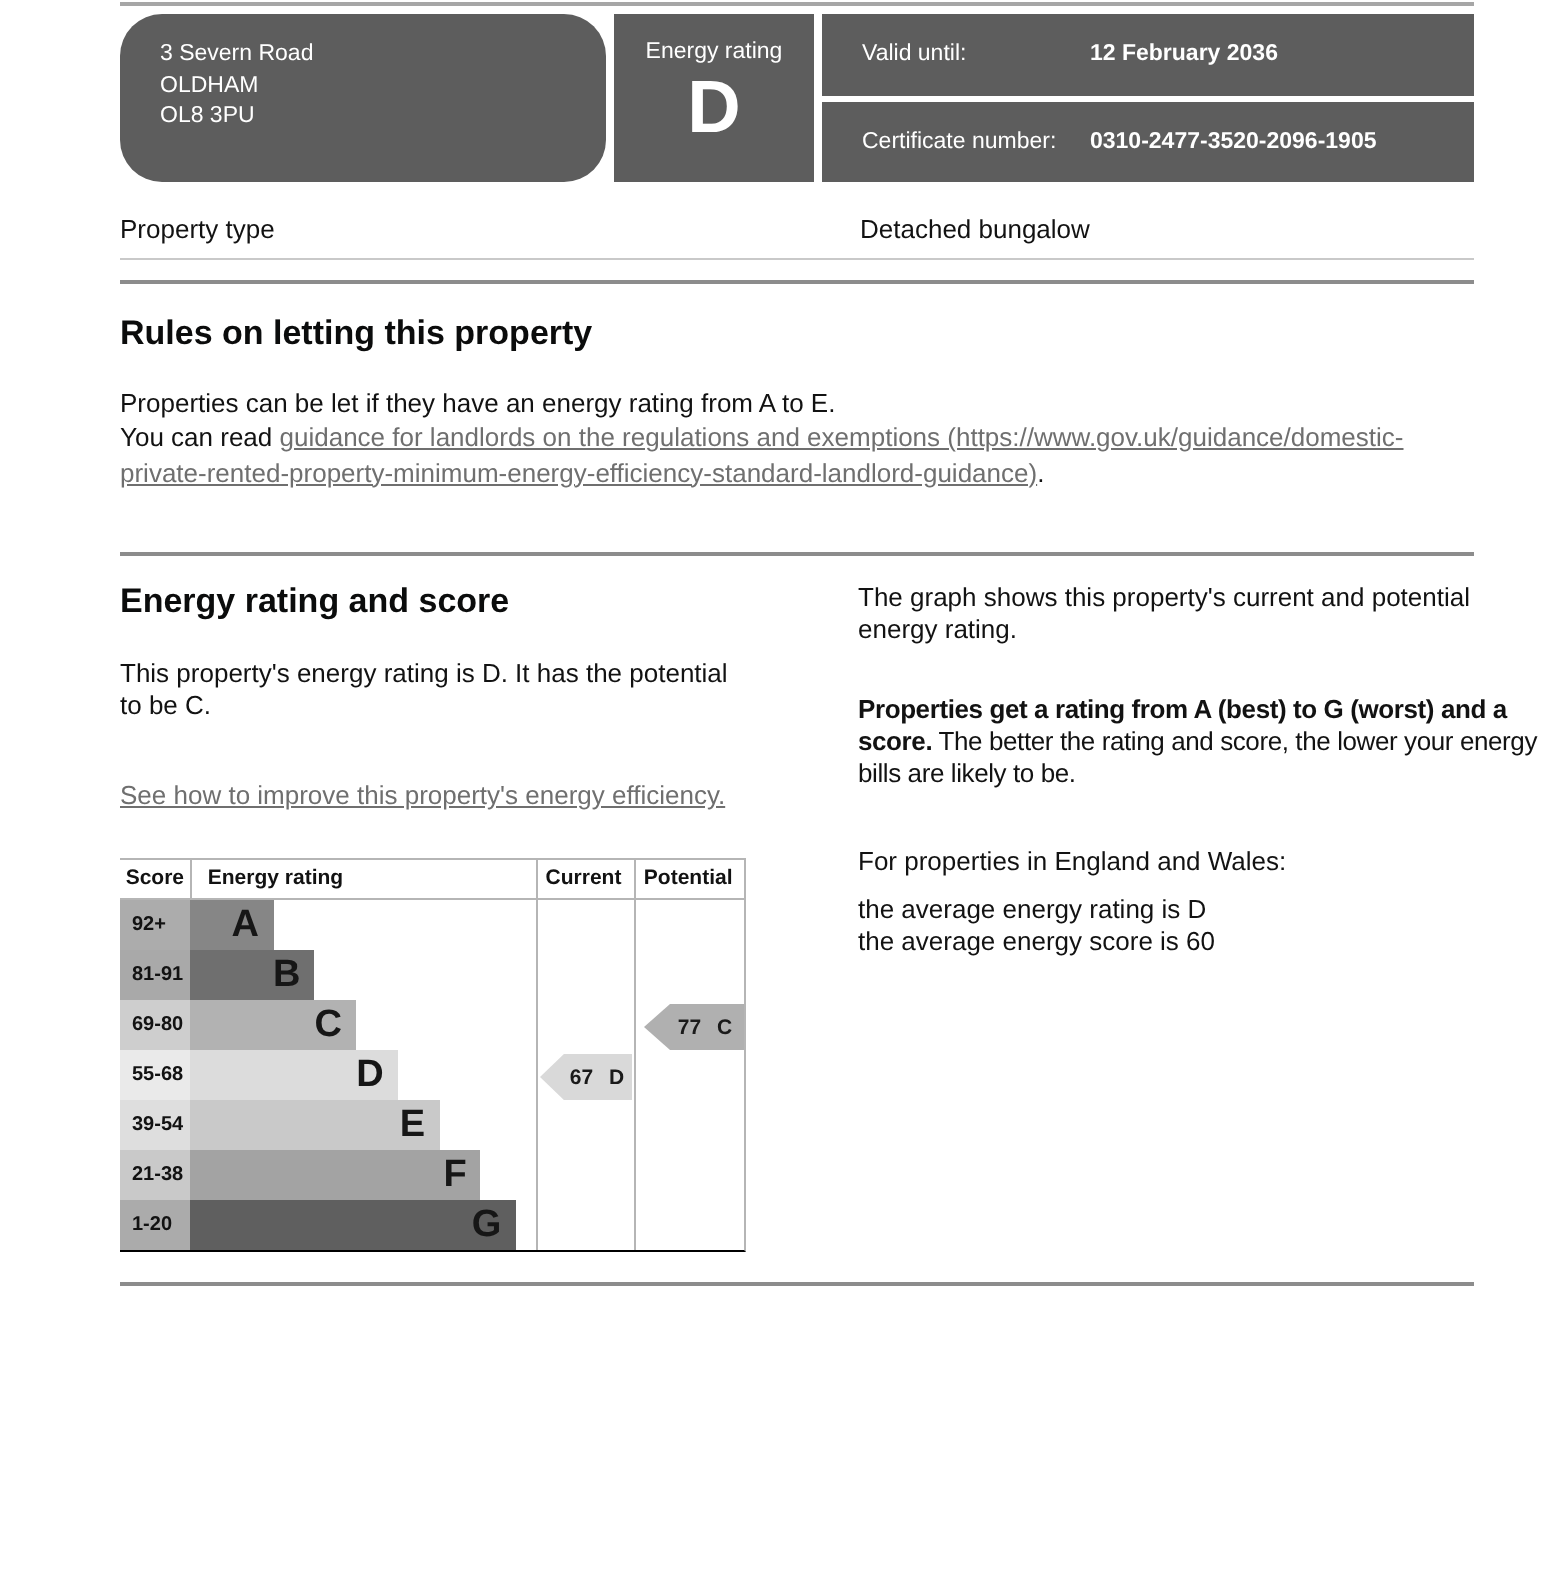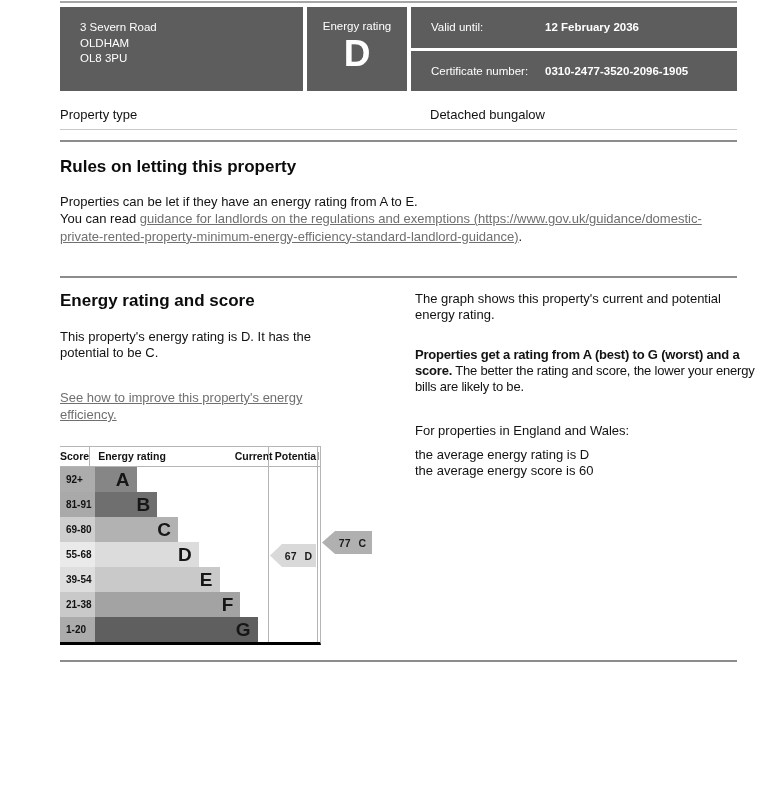--- a/index.html
+++ b/index.html
@@ -9,21 +9,21 @@
     font-family: "Liberation Sans", "DejaVu Sans", sans-serif;
     color: #121212; position: relative;
   }
   .content { width: 677px; margin: 1px 0 0 60px; }
 
   .top-rule { height: 2px; background: #a6a6a6; }
 
   
   .cert-header { display: flex; gap: 4px; margin-top: 4px; height: 84px; }
   .dark-box { background: #5d5d5d; color: #ffffff; }
-  .address-box { width: 243px; padding: 13px 0 0 20px; font-size: 11.5px; line-height: 15.5px; }
+  .address-box { width: 243px; padding: 13px 0 0 20px; font-size: 11.5px; line-height: 15.5px; border-radius: 21px; }
   .rating-box { width: 100px; text-align: center; padding-top: 13px; }
   .rating-box .rating-label { font-size: 11.5px; }
   .rating-box .rating-letter { font-size: 37px; font-weight: bold; line-height: 42px; margin-top: 1px; }
   .meta-stack { flex: 1; display: flex; flex-direction: column; gap: 3px; }
   .meta-box { flex: 1; display: flex; align-items: center; padding-left: 20px; font-size: 11.5px; }
   .meta-label { width: 114px; }
   .meta-value { font-weight: bold; }
 
   
   .prop-table { margin-top: 9px; }
@@ -48,22 +48,22 @@
   .col-right { width: 322px; }
   .col-left .summary { margin-top: 18px; }
   .col-left .improve { margin-top: 28px; line-height: 17px; }
   .col-right .graph-intro { margin-top: 0; }
   .col-right .explain { margin-top: 24px; width: 340px; letter-spacing: -0.2px; }
   .col-right .averages-intro { margin-top: 28px; }
   .col-right .averages { margin-top: 8px; }
 
   
   .epc-chart {
-    margin-top: 23px; width: 261px; position: relative;
-    border-top: 1px solid #b5b5b5; border-bottom: 3px solid #000000; border-right: 1px solid #b5b5b5;
+    margin-top: 23px; width: 313px; position: relative;
+    border-top: 1px solid #b5b5b5; border-bottom: 1px solid #000000; border-right: 1px solid #b5b5b5;
     background: #ffffff;
   }
   .chart-header { display: flex; height: 20px; border-bottom: 1px solid #b5b5b5; font-weight: bold; font-size: 10.5px; }
   .chart-header > div { line-height: 19px; }
   .h-score { width: 35px; text-align: center; }
   .h-rating { width: 173px; border-left: 1px solid #b5b5b5; padding-left: 8px; }
   .h-current { width: 49px; text-align: center; }
   .h-potential { width: 56px; text-align: center; }
 
   .band-row { display: flex; height: 25px; }
@@ -198,21 +198,21 @@
                 </div>
               </div>
           </div>
         </div>
         <div class="vline vline-1"></div>
         <div class="vline vline-2"></div>
         <div class="arrow arrow-current" style="top: 97px; background: rgb(217, 217, 217);">
           <span>67</span>
             <span>D</span>
         </div>
-        <div class="arrow arrow-potential" style="top: 84px; background: rgb(176, 176, 176);">
+        <div class="arrow arrow-potential" style="top: 72px; background: rgb(176, 176, 176);">
           <span>77</span>
             <span>C</span>
         </div>
       </div>
     </div>
 
     <div class="col-right">
       <p class="graph-intro">The graph shows this property's current and potential energy rating.</p>
       <p class="explain"><strong>Properties get a rating from A (best) to G (worst) and a score.</strong><span> The better the rating and score, the lower your energy bills are likely to be.</span></p>
       <p class="averages-intro">For properties in England and Wales:</p>

